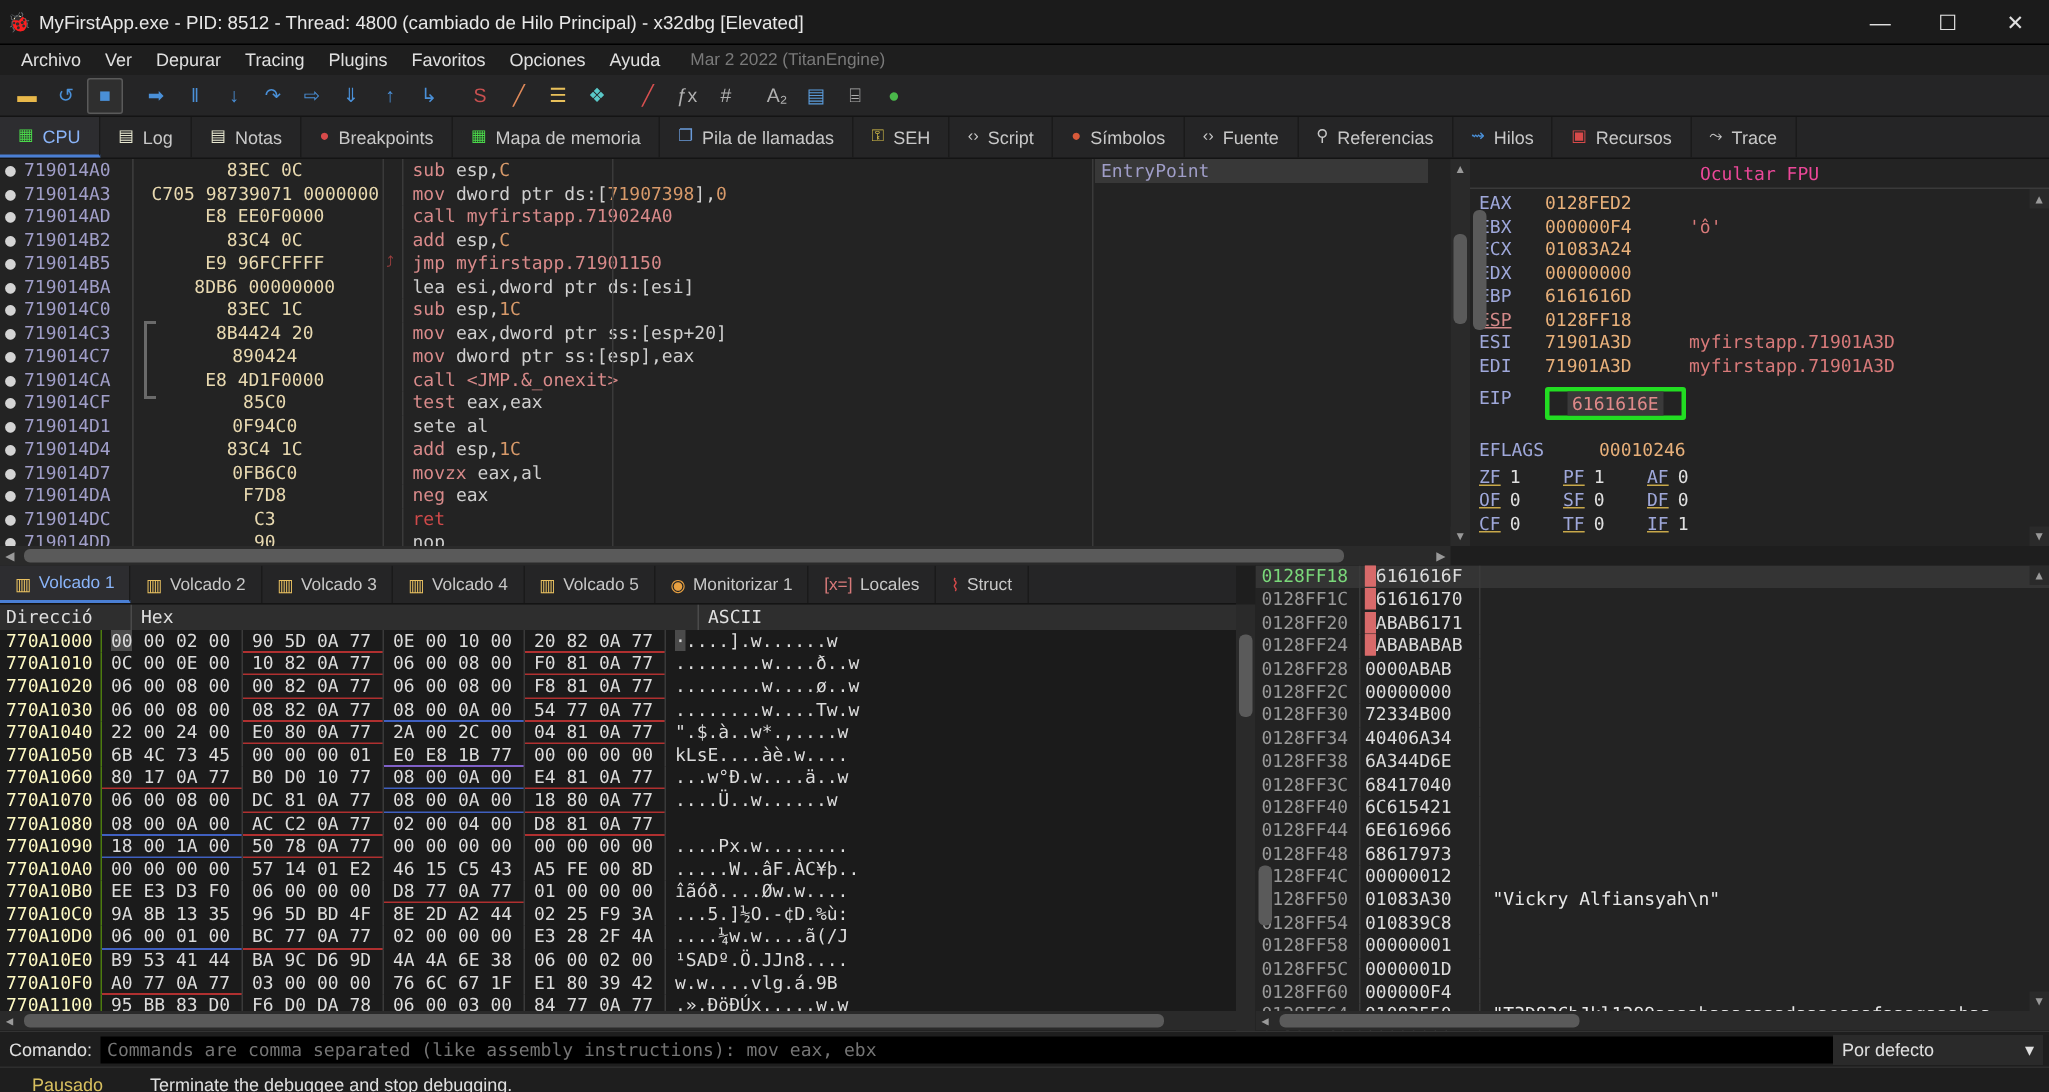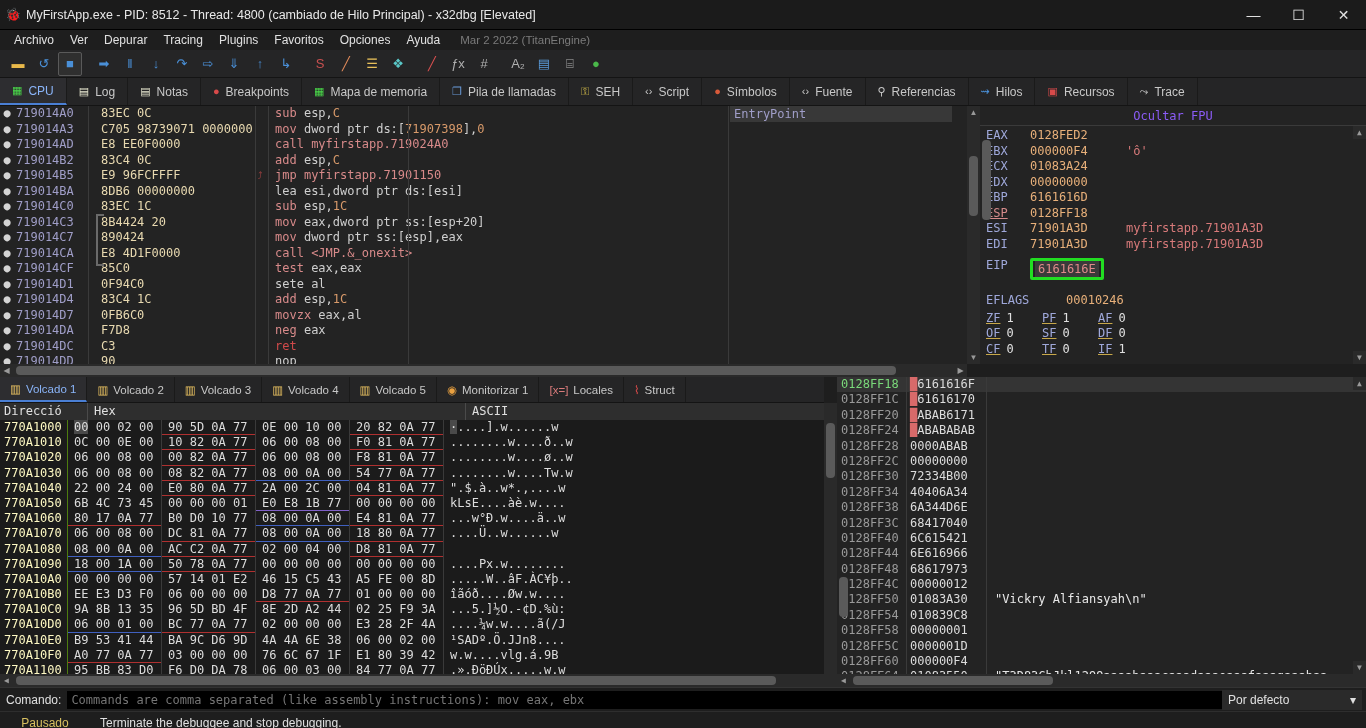--- a/index.html
+++ b/index.html
@@ -88,20 +88,21 @@
   .disasm-rows { position: relative; }
   .drow {
     display: flex; height: 15.5px; line-height: 15.5px;
     align-items: center; white-space: nowrap;
   }
   .d-bpcol { width: 14px; display:flex; align-items:center; justify-content:center; }
   .d-addr { width: 74px; color: #a09ec8; padding-left: 2px; }
   .d-bytes {
     width: 164px; color: #e8d9b0; padding-left: 12px;
     border-left: 1px solid #3a3a3a;
+    text-align: center;
   }
   .d-jmp { width: 16px; color: #a04040; font-size: 10px; text-align:center; }
   .d-text { flex: 1; padding-left: 6px; border-left: 1px solid #3a3a3a; }
   .d-comment { width: 240px; padding-left: 6px; border-left: 1px solid #3a3a3a; color:#9a96c8;}
   .mn { color: #d88a8a; }
   .mn2 { color: #cfcfcf; }
   .reg { color: #cfcfcf; }
   .num { color: #d89a6a; }
   .ptr { color: #cfcfcf; }
   .entrypt {
@@ -130,32 +131,32 @@
   .sbh-arrow { width:13px; text-align:center; color:#9a9a9a; font-size:8px;}
   .sbh-thumb { position:absolute; top:2px; height:9px; background:#5a5a5a; border-radius:4px;}
 
   
   .regpane {
     flex: 1; background: #232323; position: relative;
     font-family: "DejaVu Sans Mono", monospace; font-size: 12px;
   }
   .reg-head {
     height: 20px; line-height: 20px; text-align: center;
-    color: #8b5cf6; border-bottom: 1px solid #3a3a3a; font-size: 12px;
+    color: #ec4899; border-bottom: 1px solid #3a3a3a; font-size: 12px;
   }
   .reg-body { padding: 2px 0 0 6px; }
   .rrow { display: flex; height: 15.5px; line-height: 15.5px; white-space: nowrap;}
   .r-name { width: 44px; color: #9fa8da; }
   .r-name.hl { color:#d48a8a; text-decoration: underline; text-decoration-color:#d48a8a;}
   .r-val { width: 96px; color: #e8b07a; }
   .r-extra { color: #d87a7a; }
   .eip-row { display:flex; align-items:flex-start; height:28px; margin-top: 6px;}
   .eip-name { width:44px; color:#9fa8da; font-size:12px; }
   .eip-box {
-    border: 3px solid #22dd22; padding: 1px 2px; border-radius: 2px;
+    border: 3px solid #22dd22; padding: 1px 12px; border-radius: 2px;
   }
   .eip-val { background:#3a3a3a; color:#e08a8a; padding: 1px 3px; font-size:12px;}
   .eflags-row { margin-top: 7px; display:flex; }
   .ef-name { width: 80px; color:#9fa8da; }
   .ef-val { color:#e8b07a; }
   .flags-grid { margin-top: 2px; }
   .frow { display:flex; height:15.5px; line-height:15.5px; }
   .fcell { width: 56px; }
   .fname { color:#9fa8da; text-decoration: underline; text-decoration-color:#c8a84a;}
   .fval { color:#e0e0e0; padding-left:6px; }

